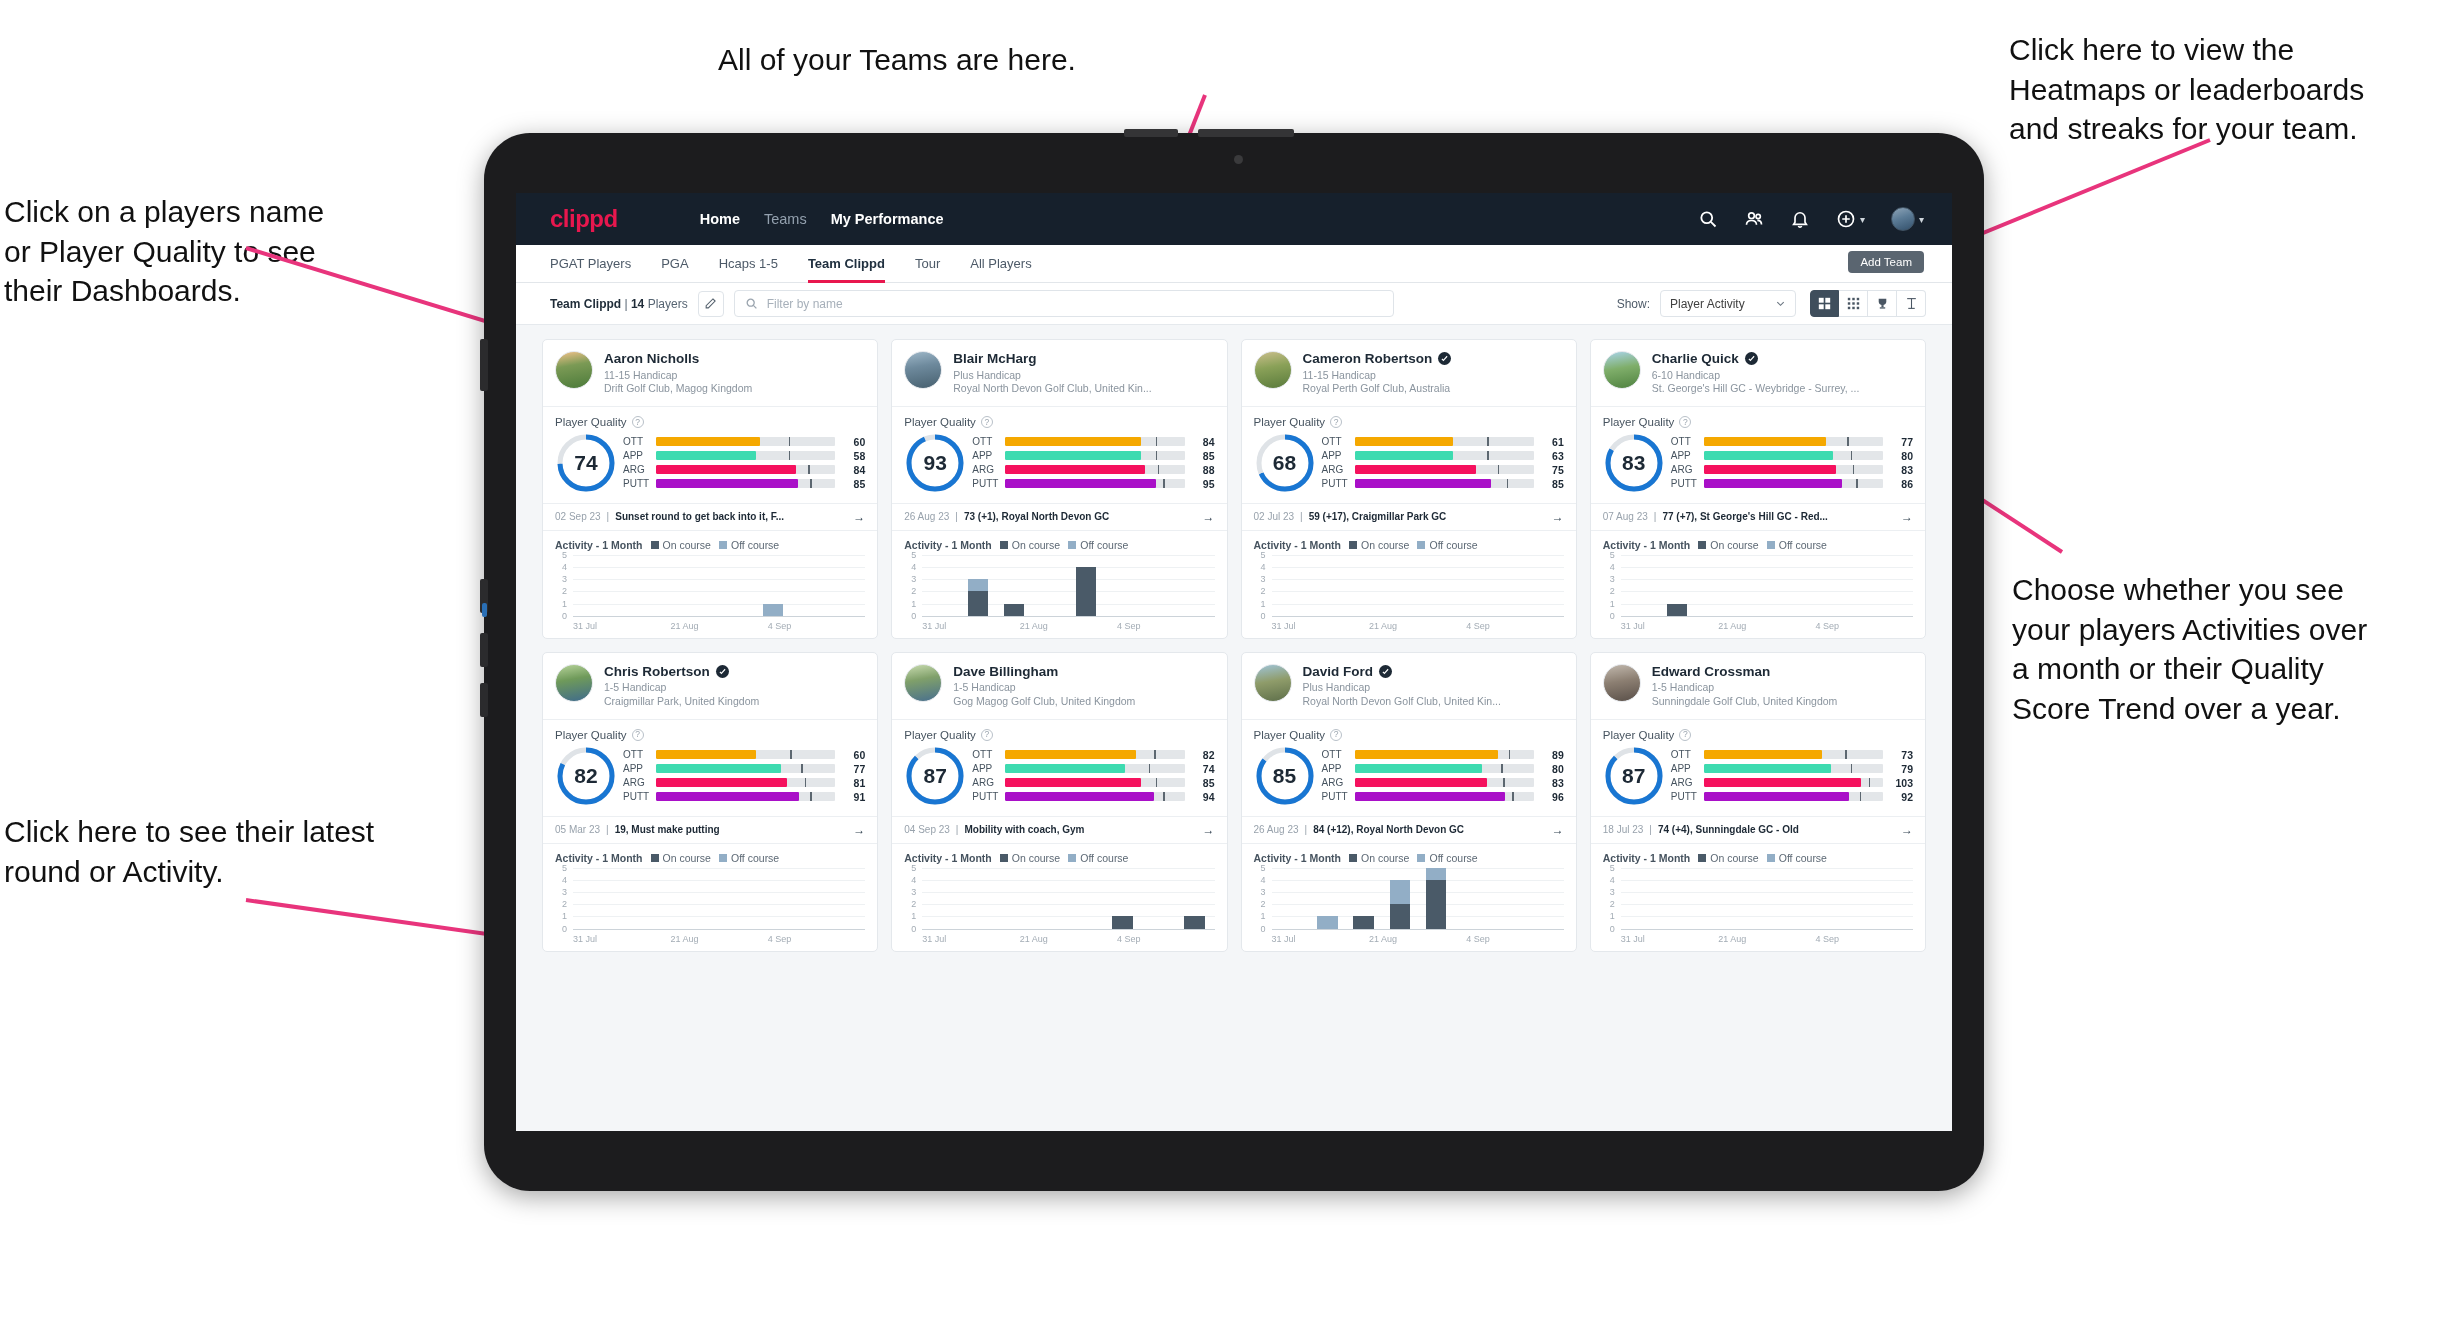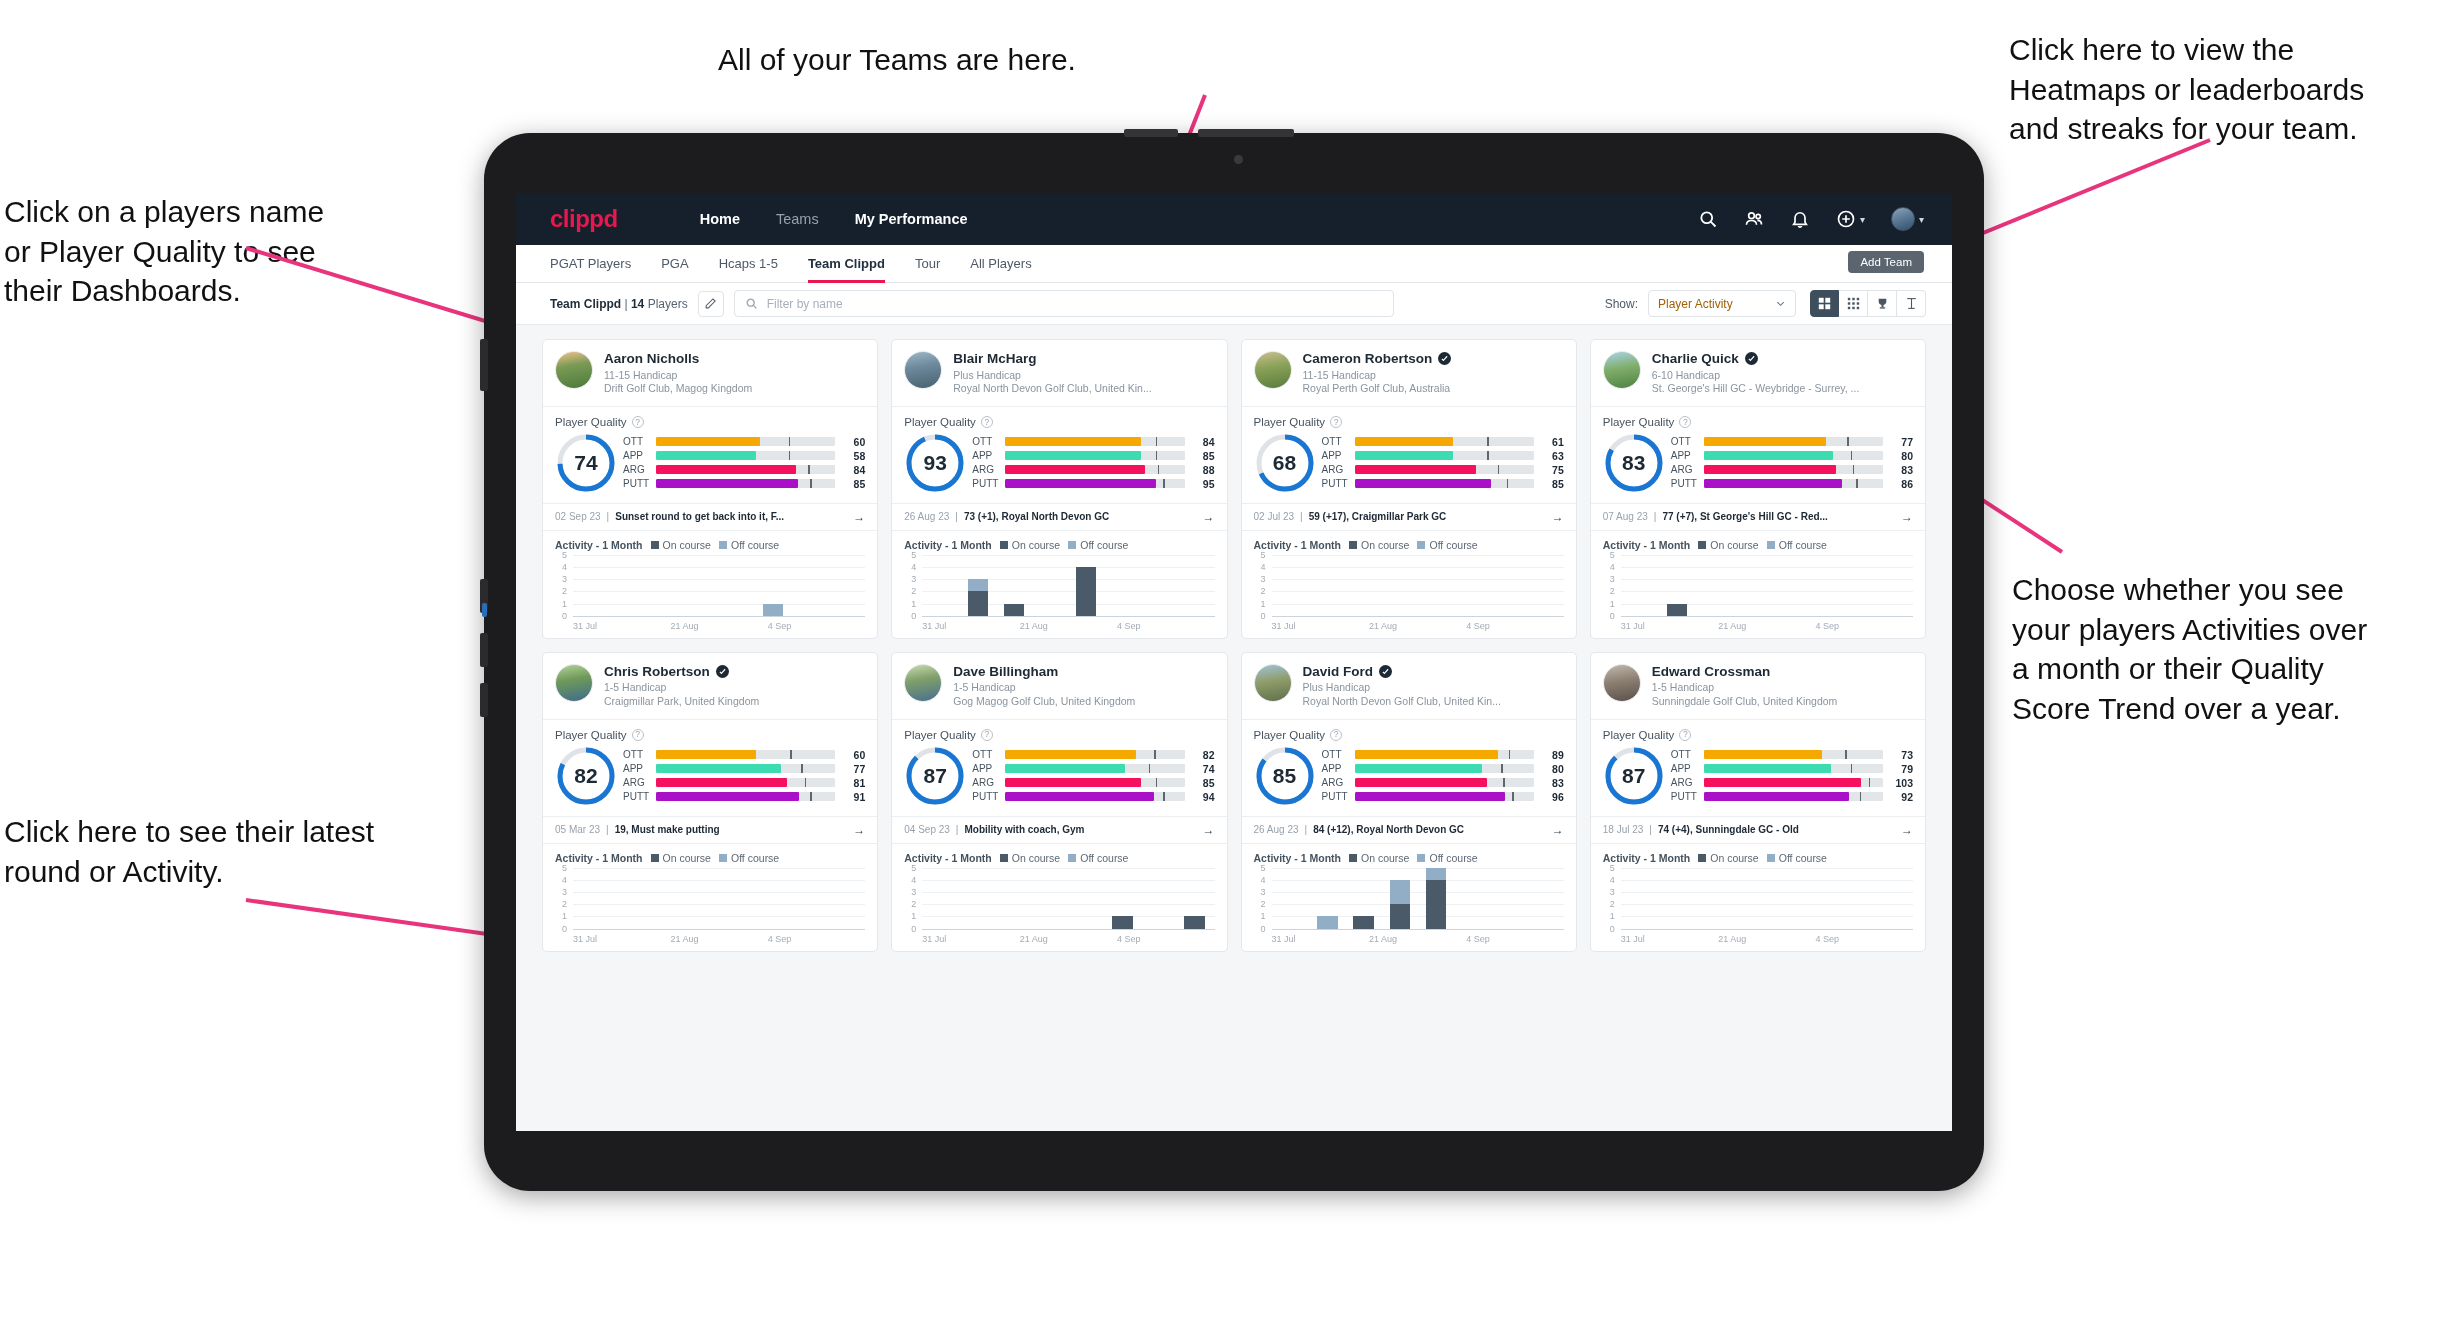--- a/index.html
+++ b/index.html
@@ -57,21 +57,21 @@
   
   .navbar {
     height: 52px; background: #16202c;
     display: flex; align-items: center;
     padding: 0 28px 0 34px;
   }
   .brand {
     color: #e8174e; font-size: 24px; font-weight: 700;
     letter-spacing: -0.5px; margin-right: 34px;
   }
-  .nav-links { display: flex; align-items: flex-start; gap: 36px; padding-left: 48px; }
+  .nav-links { display: flex; align-items: flex-start; gap: 24px; padding-left: 48px; }
   .nav-link {
     font-size: 14.5px; color: #ffffff; font-weight: 600;
   }
   .nav-link.dim { color: #93a0ae; font-weight: 500; }
   .nav-right { margin-left: auto; display: flex; align-items: center; gap: 26px; }
   .nav-icon { width: 20px; height: 20px; color: #ffffff; display:block; }
   .nav-ic-wrap { display:flex; align-items:center; gap:4px; }
   .caret { font-size: 10px; color:#cfd6dd; }
   .avatar-nav {
     width: 24px; height: 24px; border-radius: 50%;
@@ -117,23 +117,23 @@
   .search-box {
     flex: 0 0 auto; width: 660px; height: 27px;
     border: 1px solid #dfe4e9; border-radius: 4px;
     display: flex; align-items: center; gap: 9px; padding: 0 10px;
     background: #fff;
   }
   .search-ph { font-size: 12px; color: #a7b0ba; }
   .show-group { margin-left: auto; display: flex; align-items: center; gap: 10px; }
   .show-lbl { font-size: 12px; color: #4d5a68; }
   .select {
-    width: 148px; height: 27px; border: 1px solid #dfe4e9; border-radius: 4px;
+    width: 136px; height: 27px; border: 1px solid #dfe4e9; border-radius: 4px;
     display: flex; align-items: center; justify-content: space-between;
-    padding: 0 9px; font-size: 12px; color: #a16207; background:#fff;
+    padding: 0 9px; font-size: 12px; color: #404040; background:#fff;
   }
   .viewtoggle { display: flex; margin-left: 4px; }
   .vt {
     width: 29px; height: 27px; border: 1px solid #dfe4e9; border-left: none;
     display: flex; align-items: center; justify-content: center; background: #fff;
     color:#4a5663;
   }
   .vt:first-child { border-left: 1px solid #dfe4e9; border-radius: 4px 0 0 4px; }
   .vt:last-child { border-radius: 0 4px 4px 0; }
   .vt.active { background: #3f4e5c; color: #fff; border-color:#3f4e5c; }

